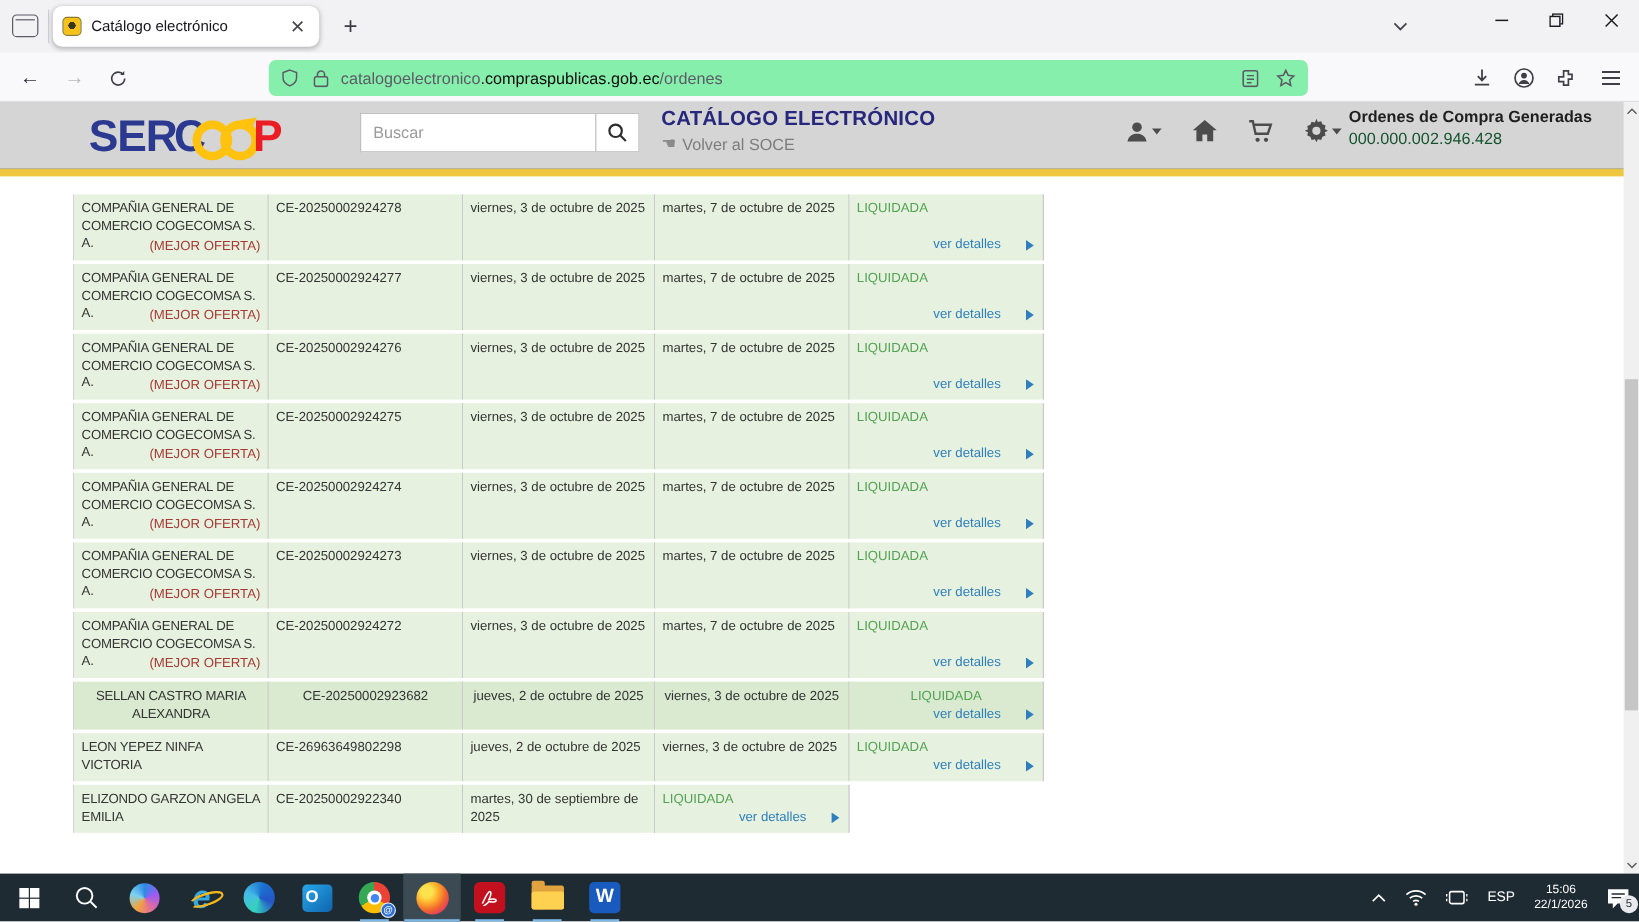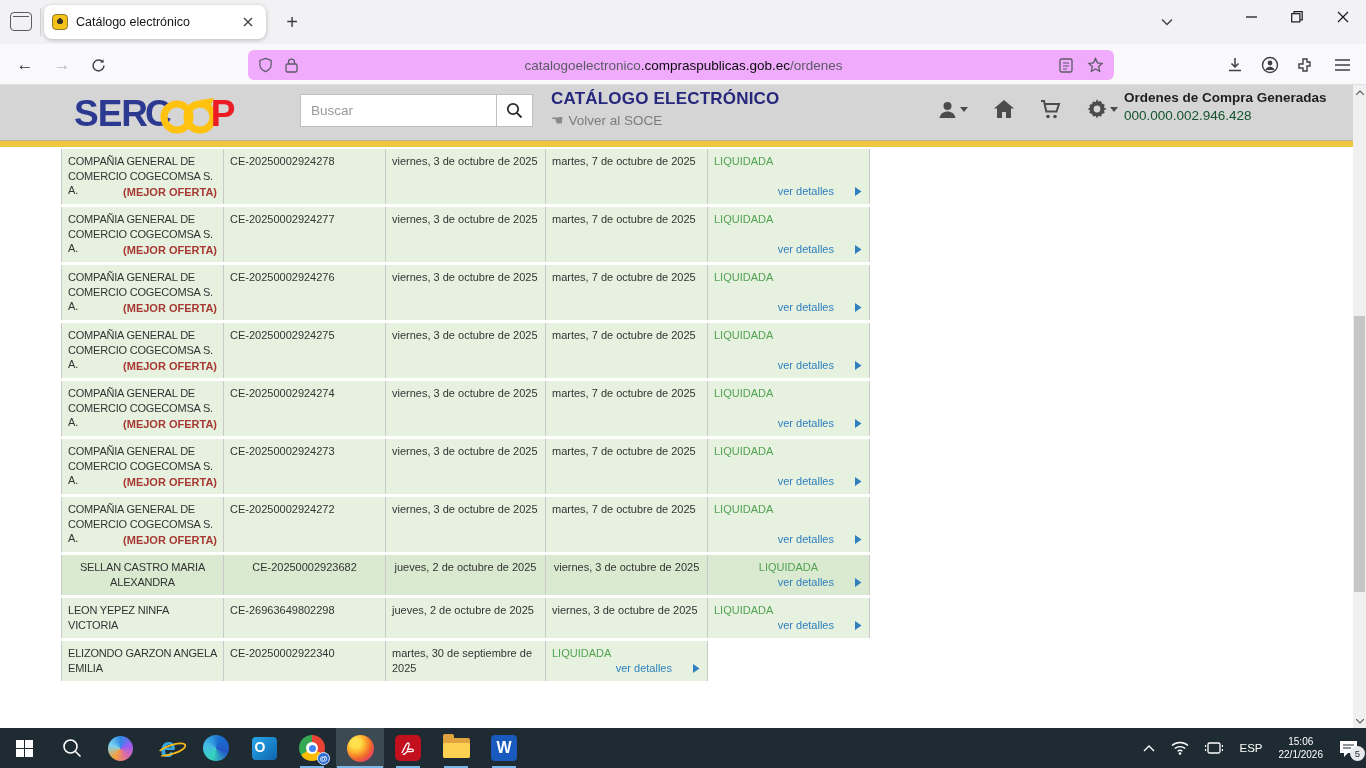--- a/index.html
+++ b/index.html
@@ -16,21 +16,21 @@
   .tab-title { margin-left:8px; font-size:12.5px; color:#15141a; white-space:nowrap; overflow:hidden; flex:1; }
   .tab-close { width:20px; height:20px; display:flex; align-items:center; justify-content:center; border-radius:4px; }
   .newtab { position:absolute; left:278px; top:8px; width:28px; height:28px; display:flex; align-items:center; justify-content:center; font-size:20px; color:#3b3b42; border-radius:6px; }
   .tab-list-btn { position:absolute; left:1152px; top:10px; width:30px; height:24px; display:flex; align-items:center; justify-content:center; }
   .winctl { position:absolute; top:0; height:34px; width:46px; display:flex; align-items:center; justify-content:center; }
   .wc-min { left:1228px; } .wc-rest { left:1274px; } .wc-close { left:1320px; }
 
   
   .navbar { position:absolute; top:44px; left:0; width:1366px; height:41px; background:#f9f8fa; border-bottom:1px solid #e0dfe4; }
   .nav-ico { position:absolute; top:52px; width:26px; height:26px; display:flex; align-items:center; justify-content:center; border-radius:5px; font-size:17px; color:#2f2f36; }
-  .urlbar { position:absolute; left:248px; top:50px; width:866px; height:30px; background:#f0abfc; border-radius:6px; display:flex; align-items:center; padding:0 10px;text-align:center; }
+  .urlbar { position:absolute; left:224px; top:50px; width:866px; height:30px; background:#86efac; border-radius:6px; display:flex; align-items:center; padding:0 10px; }
   .url-text { font-size:13.5px; color:#5b5b66; margin-left:10px; white-space:nowrap; overflow:hidden; flex:1; }
   .url-text b { color:#0c0c0d; font-weight:normal; }
   .urlbar-right { display:flex; gap:14px; align-items:center; }
   .tbr { position:absolute; top:51px; width:28px; height:28px; display:flex; align-items:center; justify-content:center; }
 
   
   .siteheader { position:absolute; top:85px; left:0; width:1366px; height:55px; background:#d5d5d5; }
   .yellowbar { position:absolute; top:140px; left:0; width:1366px; height:7px; background:#eec73e; border-top:1px solid #b9b297; }
   .logo { position:absolute; left:74px; top:92px; display:flex; align-items:center; font-weight:bold; font-size:37px; letter-spacing:-1px; }
   .logo-ser,.logo-c { color:#2b3990; }
@@ -46,29 +46,29 @@
   .back-link { margin-top:3px; font-size:13.5px; color:#7c7c7c; display:flex; align-items:center; gap:5px; cursor:pointer; }
   .hand-ico { font-family:"DejaVu Sans",sans-serif; font-size:14px; color:#8a8a8a; }
   .hdr-icons { position:absolute; top:99px; left:938px; display:flex; align-items:center; gap:26px; }
   .hdr-ico { display:flex; align-items:center; gap:3px; cursor:pointer; }
   .caret { width:0; height:0; border-left:4px solid transparent; border-right:4px solid transparent; border-top:5px solid #4c4c4c; }
   .orders-block { position:absolute; left:1124px; top:90px; width:216px; }
   .orders-label { font-size:13.5px; font-weight:bold; color:#1e1e1e; }
   .orders-number { font-size:13.5px; color:#14532d; margin-top:3px; }
 
   
-  .content { position:absolute; top:147px; left:0; width:1170px; height:581px; background:#fff; }
+  .content { position:absolute; top:160px; left:0; width:1170px; height:581px; background:#fff; }
   .otable { position:absolute; left:61px; top:2px; width:809px; }
   .t-row { display:grid; grid-template-columns:162px 162px 160px 162px 162px; margin-bottom:3px; border-left:1px solid #c9c9c9; }
   .t-row.tall { height:55px; }
   .t-row.short { height:40px; }
   .t-cell { background:#e6f2df; border-right:1px solid #c9c9c9; padding:5px 6px; font-size:11px; color:#333; line-height:1.33; position:relative; overflow:hidden; }
   .t-row.alt .t-cell { background:#d9ead0;text-align:center; }
   .cell-provider { letter-spacing:-0.2px; }
-  .offer { position:absolute; right:6px; bottom:4px; color:#a83833; font-weight:bold; letter-spacing:0; }
+  .offer { position:absolute; right:6px; bottom:4px; color:#a83833; font-weight:normal; letter-spacing:0; }
   .status { color:#53a253; }
   .details { position:absolute; right:7px; bottom:5px; color:#2f7fbe; display:flex; align-items:center; gap:15px; cursor:pointer; font-size:11px; }
 
   
   .scrollbar { position:absolute; right:0; top:85px; width:13px; height:643px; background:#f0f0f0; }
   .sb-thumb { position:absolute; left:1px; right:1px; top:231px; height:276px; background:#c6c6c6; }
   .sb-arrow { position:absolute; left:0; width:13px; height:14px; display:flex; align-items:center; justify-content:center; }
   .sb-up { top:0; } .sb-down { bottom:0; }
 
   

